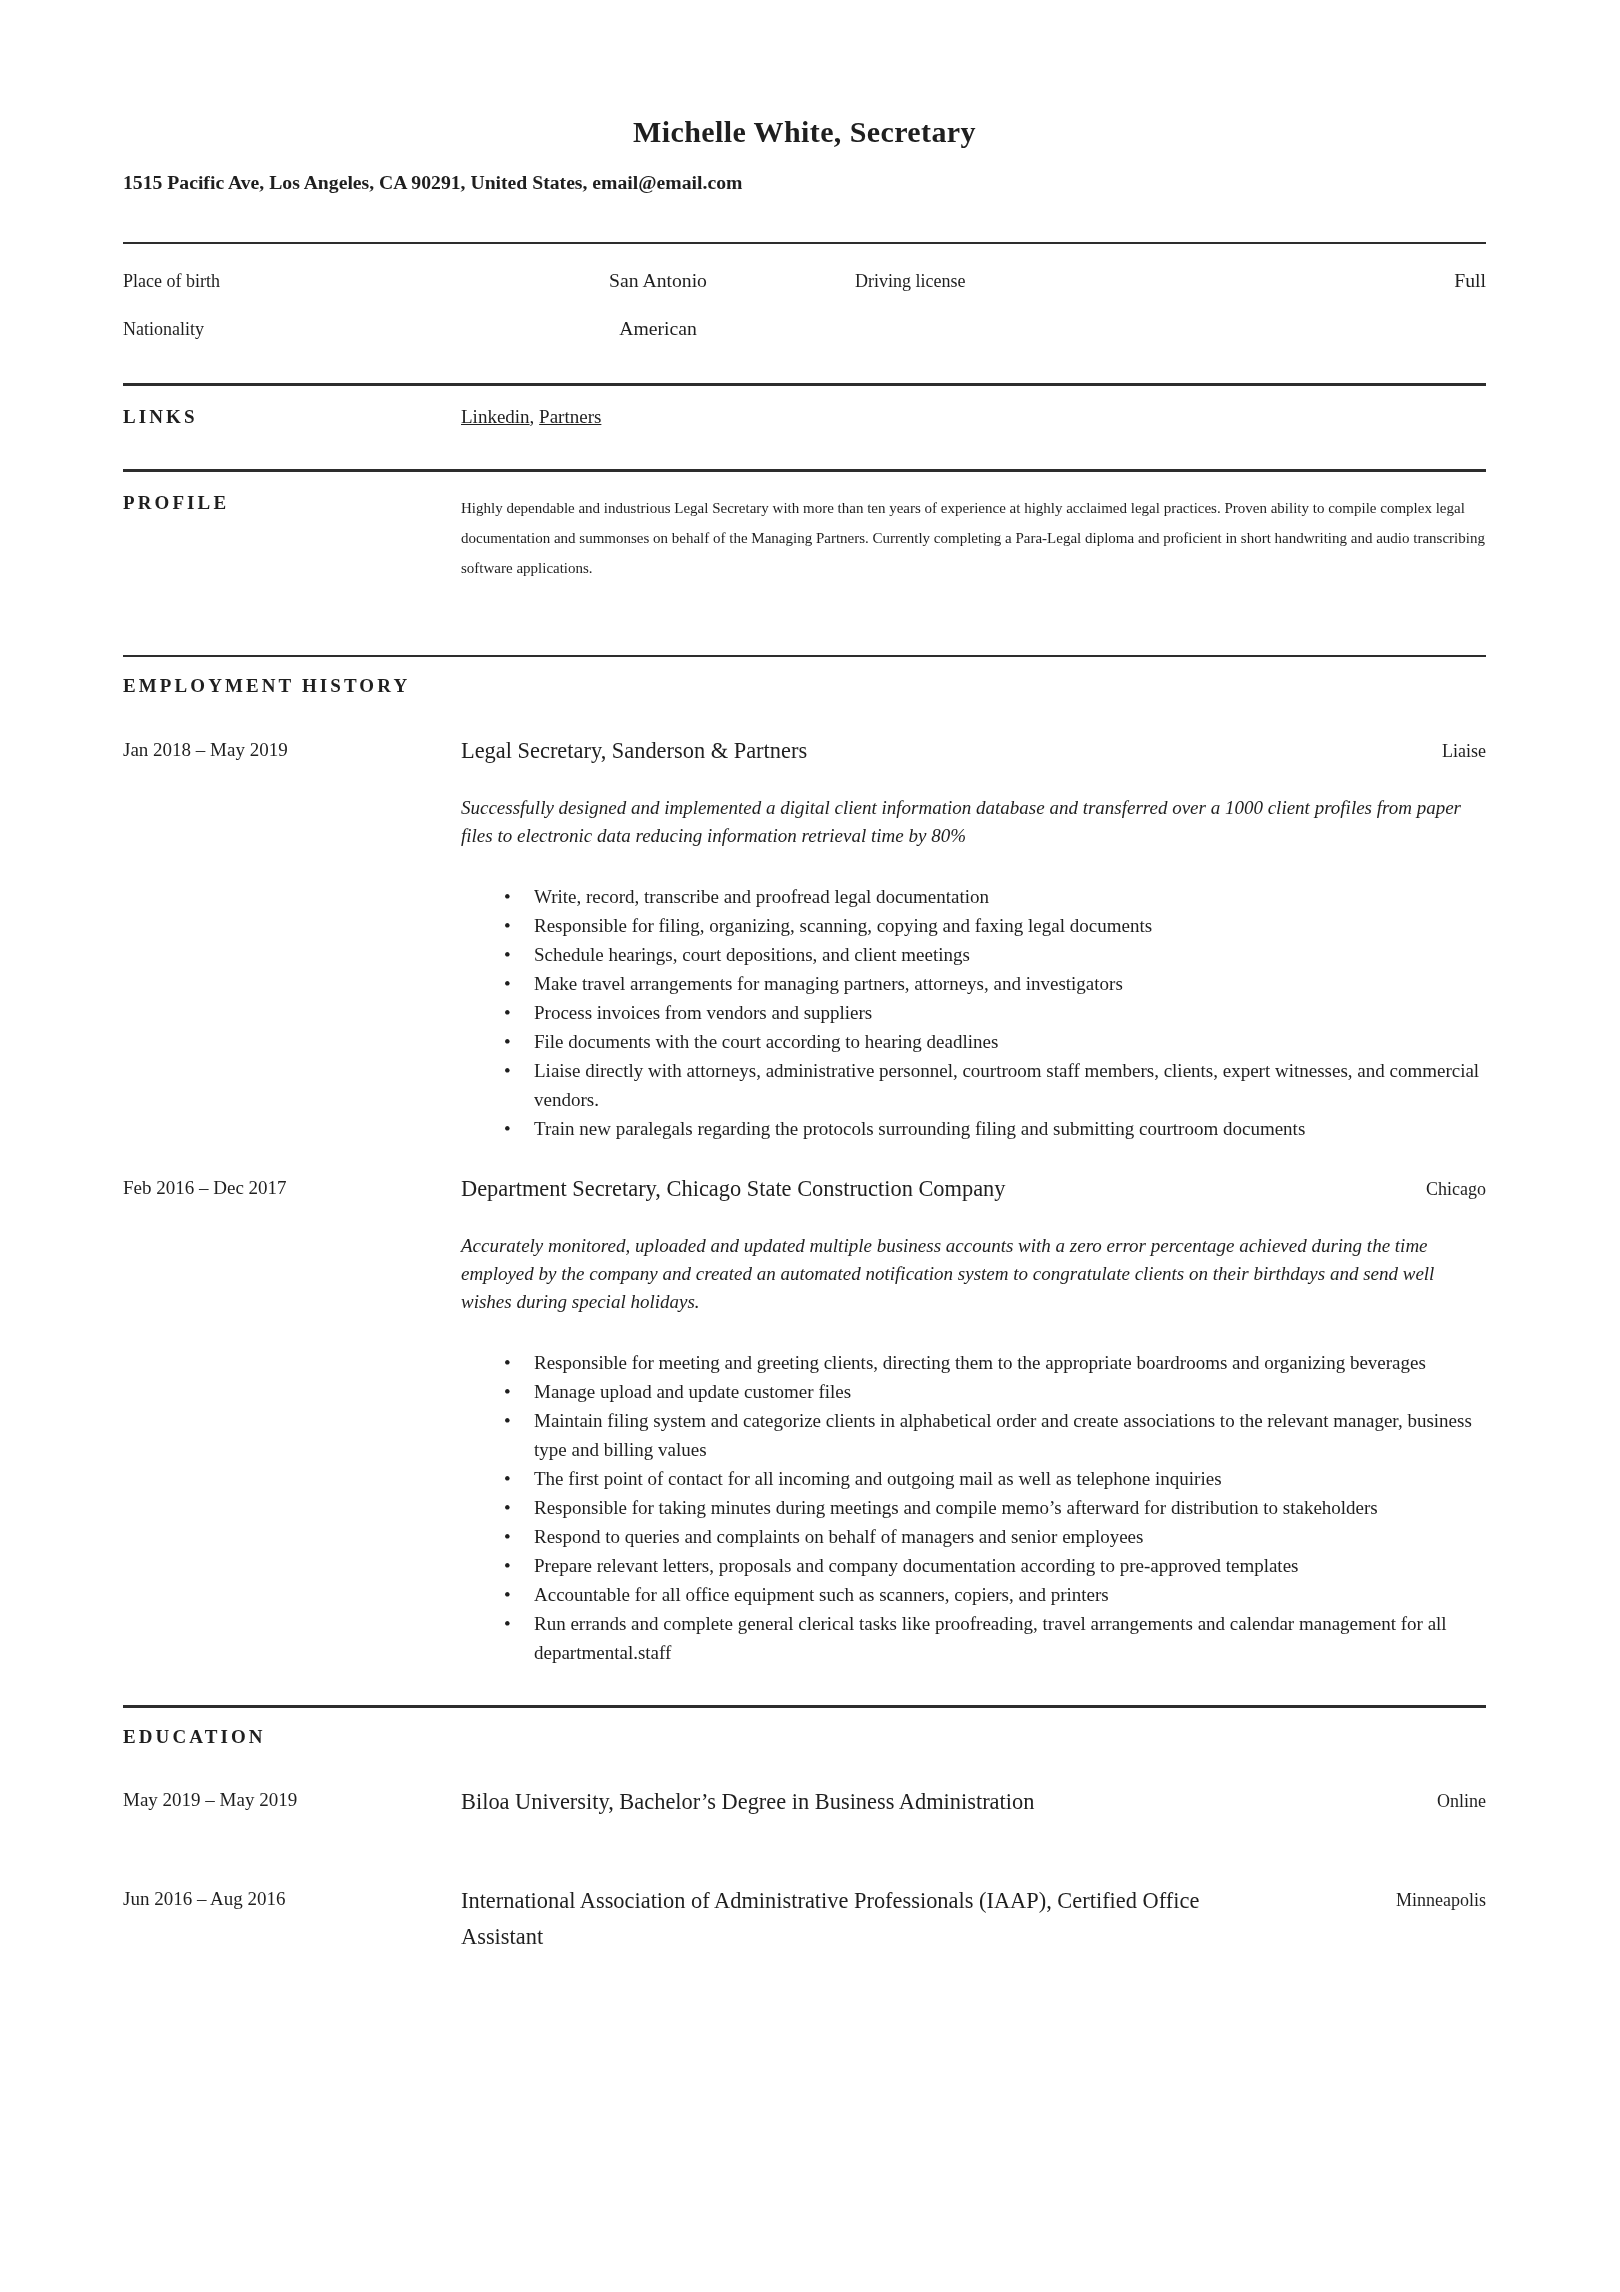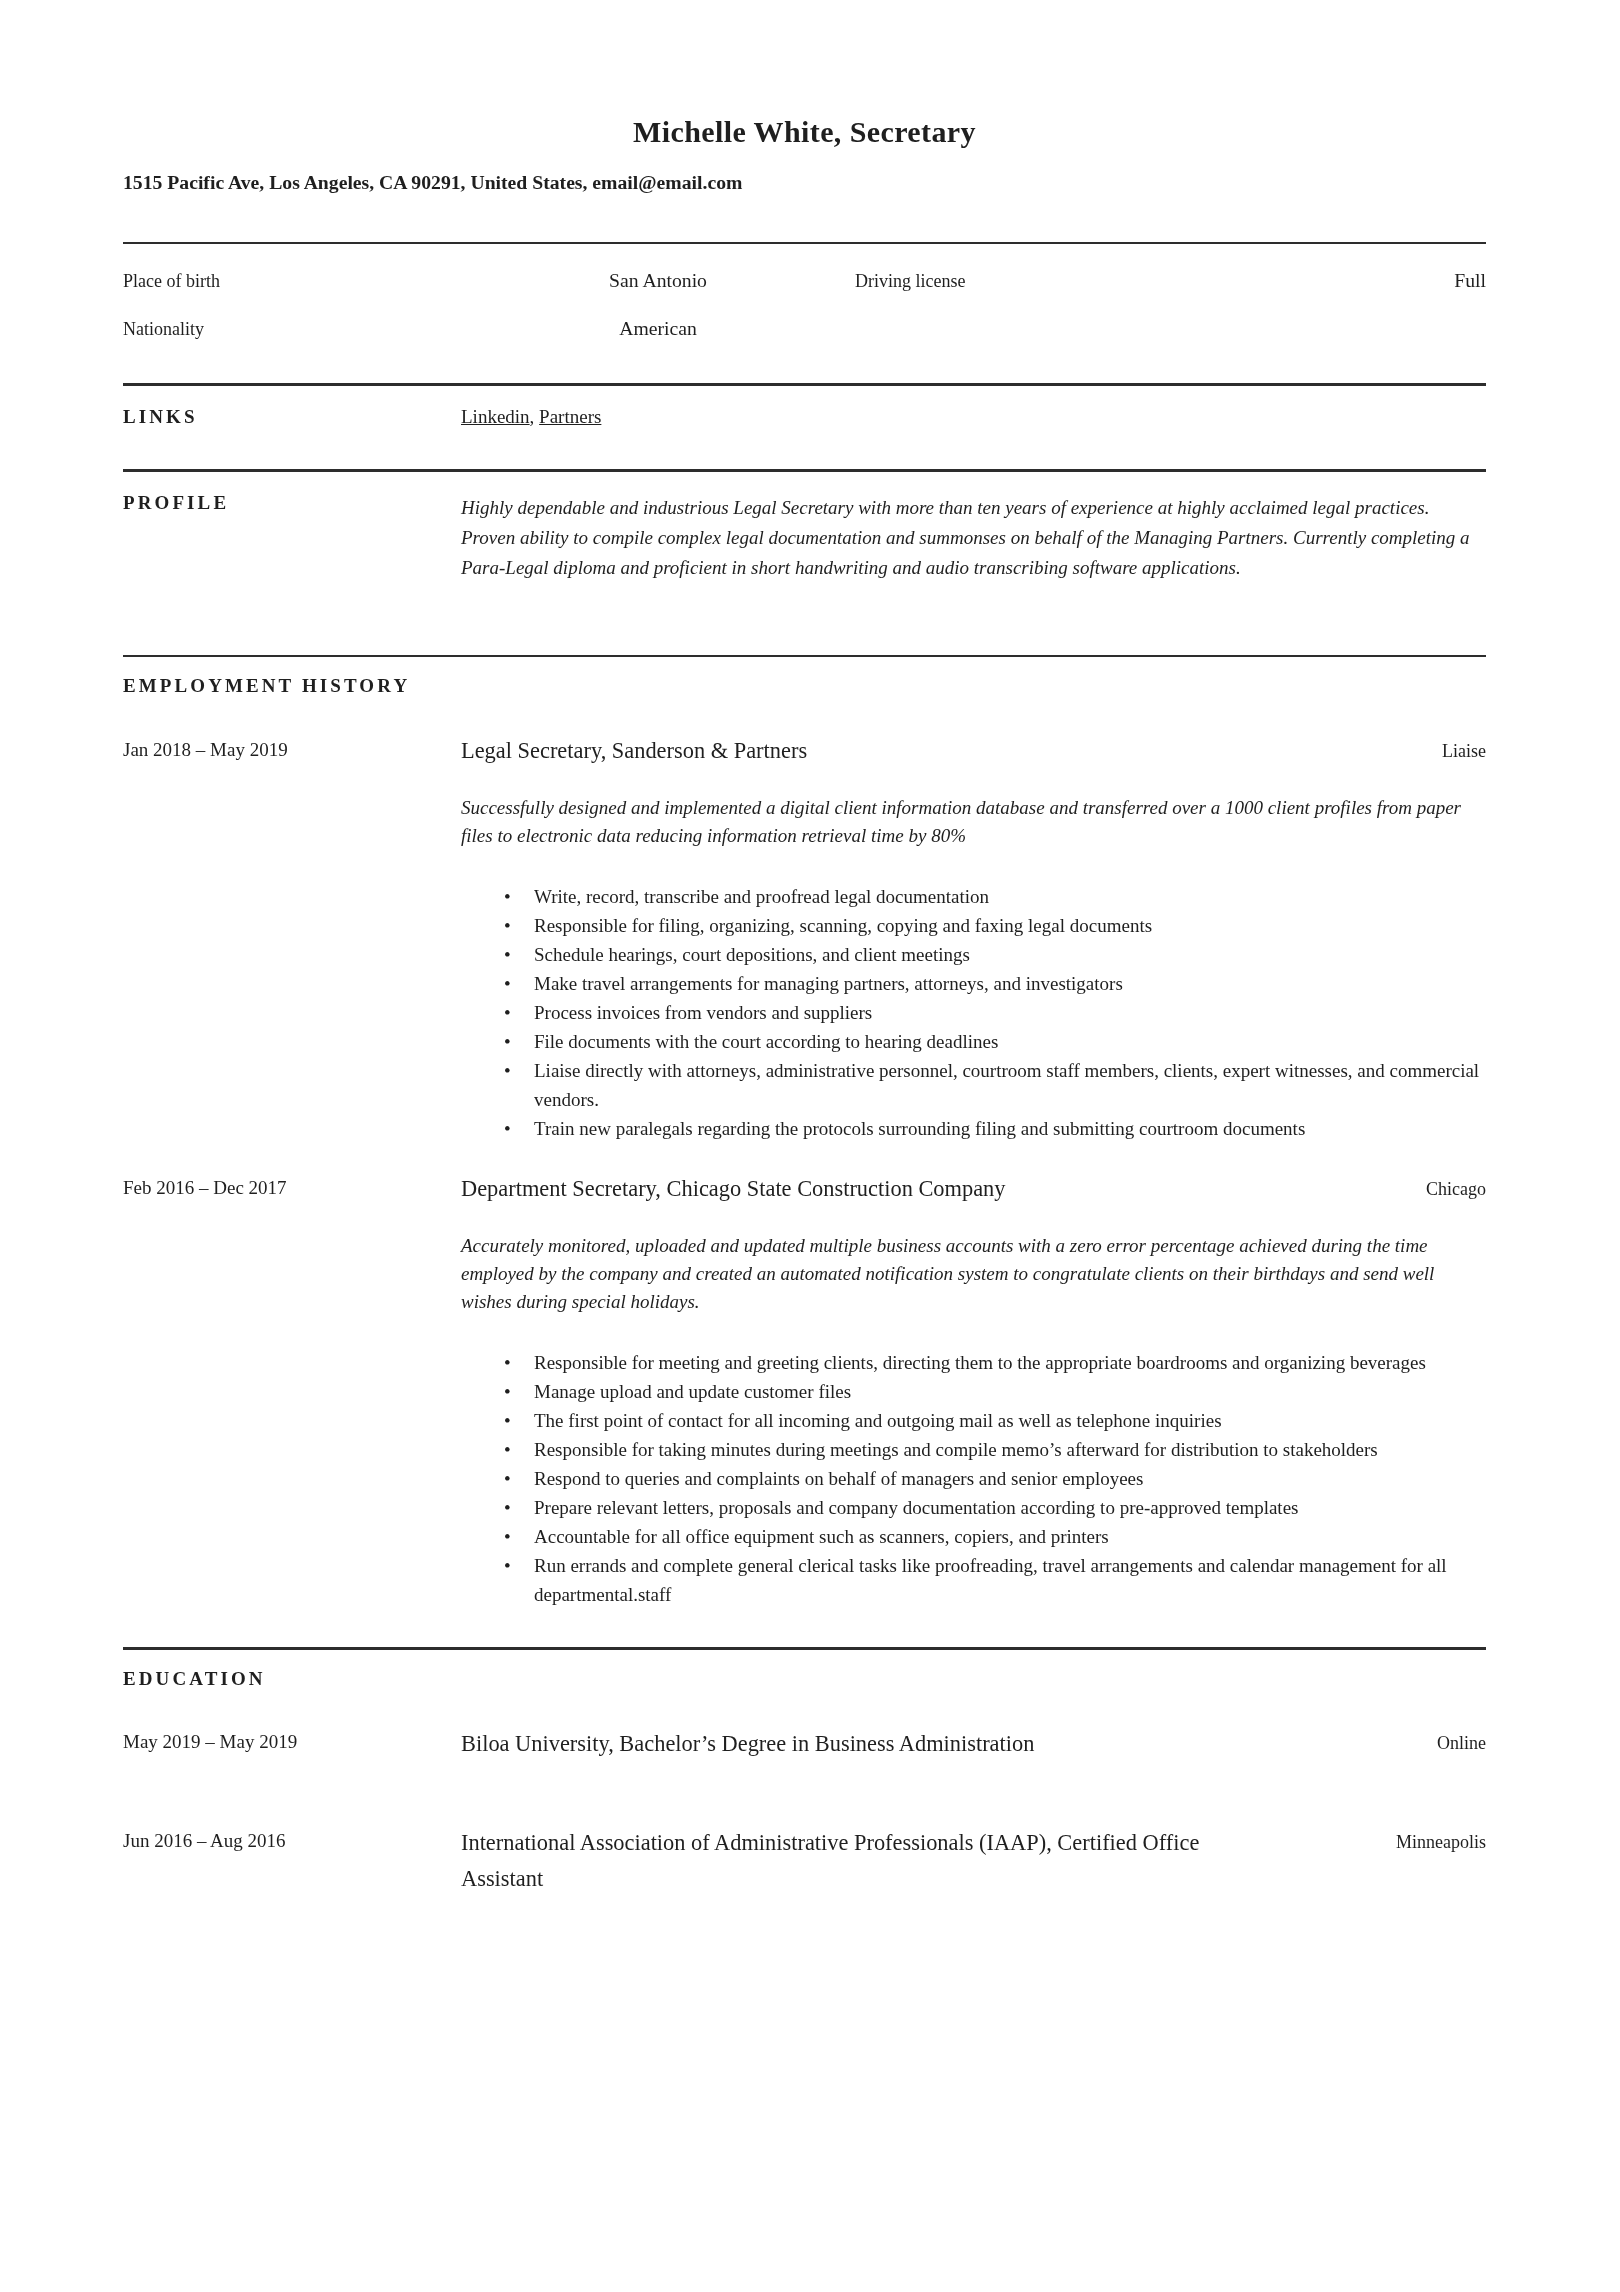--- a/index.html
+++ b/index.html
@@ -62,22 +62,21 @@
   }
 
   .links-line { font-size: 19px; padding-top: 0.9px; }
   .links-line a {
     color: inherit;
     text-decoration: underline;
     cursor: pointer;
   }
 
   .profile-text {
-    font-style: italic;
-    font-size: 19px;
+    font-size: 15px;
     line-height: 30px;
     padding-top: 0.9px;
   }
 
   
   .section-block { padding: 18px 0 38px 0; }
   .section-block > .section-heading { margin-bottom: 36px; }
 
   .entry { margin-bottom: 28px; }
   .entry:last-child { margin-bottom: 0; }
@@ -217,20 +216,24 @@
         <li>
             <span class="dot"></span>
             <span>Responsible for meeting and greeting clients, directing them to the appropriate boardrooms and organizing beverages</span>
           </li>
         <li>
             <span class="dot"></span>
             <span>Manage upload and update customer files</span>
           </li>
         <li>
             <span class="dot"></span>
+            <span>Maintain filing system and categorize clients in alphabetical order and create associations to the relevant manager, business type and billing values</span>
+          </li>
+        <li>
+            <span class="dot"></span>
             <span>The first point of contact for all incoming and outgoing mail as well as telephone inquiries</span>
           </li>
         <li>
             <span class="dot"></span>
             <span>Responsible for taking minutes during meetings and compile memo’s afterward for distribution to stakeholders</span>
           </li>
         <li>
             <span class="dot"></span>
             <span>Respond to queries and complaints on behalf of managers and senior employees</span>
           </li>

